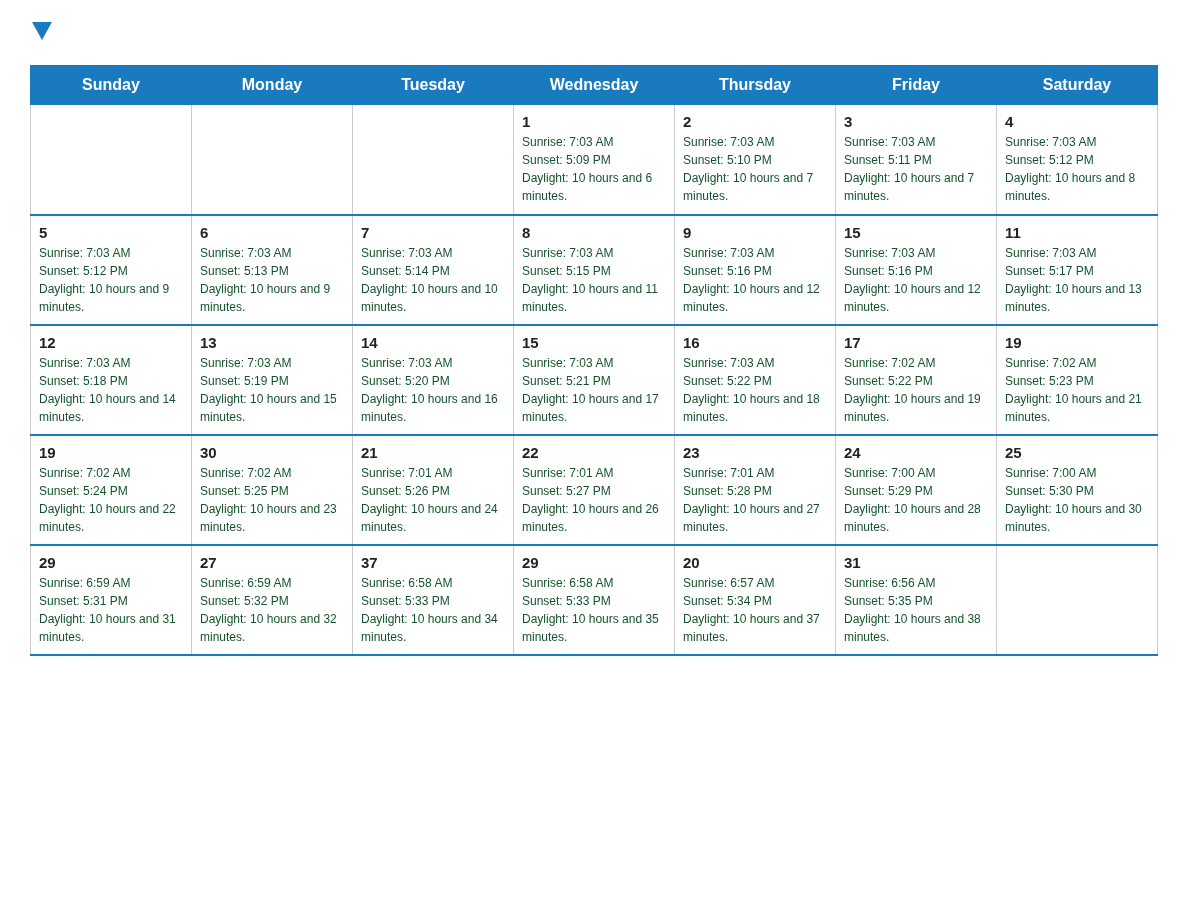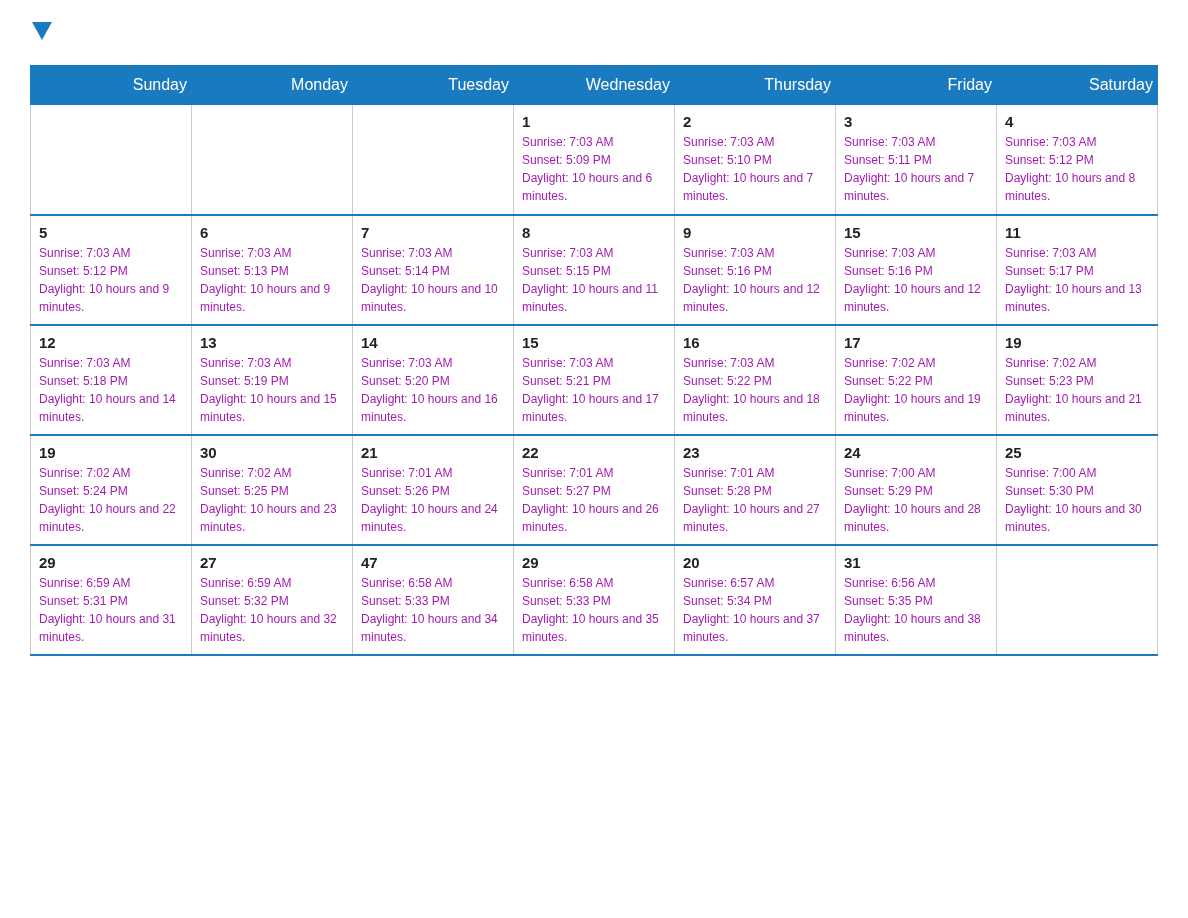--- a/index.html
+++ b/index.html
@@ -48,23 +48,23 @@
       width: 100%;
       border-collapse: collapse;
       table-layout: fixed;
     }
     thead tr {
       background-color: #1a7abf;
     }
     thead th {
       color: #fff;
       font-size: 16px;
-      font-weight: normal;
-      padding: 10px 4px;
-      text-align: right;
+      font-weight: bold;
+      padding: 10px 25px;
+      text-align: center;
       border: 1px solid #1a7abf;
     }
     tbody tr {
       border-bottom: 2px solid #1a7abf;
     }
     tbody td {
       vertical-align: top;
       padding: 8px 8px;
       font-size: 12px;
       color: #333;
@@ -77,21 +77,21 @@
     }
     .day-number {
       font-size: 15px;
       font-weight: bold;
       color: #222;
       display: block;
       margin-bottom: 3px;
     }
     .day-info {
       font-size: 12px;
-      color: #a21caf;
+      color: #14532d;
       line-height: 1.5;
     }
   </style>
 </head>
 <body>
 
 <div class="header">
   <div class="logo">
     <div style="line-height:1">
       <div style="display:flex; align-items:center;">
@@ -240,21 +240,21 @@
       <tr>
         <td>
           <span class="day-number">29</span>
           <div class="day-info">Sunrise: 6:59 AM<br>Sunset: 5:31 PM<br>Daylight: 10 hours and 31 minutes.</div>
         </td>
         <td>
           <span class="day-number">27</span>
           <div class="day-info">Sunrise: 6:59 AM<br>Sunset: 5:32 PM<br>Daylight: 10 hours and 32 minutes.</div>
         </td>
         <td>
-          <span class="day-number">47</span>
+          <span class="day-number">37</span>
           <div class="day-info">Sunrise: 6:58 AM<br>Sunset: 5:33 PM<br>Daylight: 10 hours and 34 minutes.</div>
         </td>
         <td>
           <span class="day-number">29</span>
           <div class="day-info">Sunrise: 6:58 AM<br>Sunset: 5:33 PM<br>Daylight: 10 hours and 35 minutes.</div>
         </td>
         <td>
           <span class="day-number">20</span>
           <div class="day-info">Sunrise: 6:57 AM<br>Sunset: 5:34 PM<br>Daylight: 10 hours and 37 minutes.</div>
         </td>

